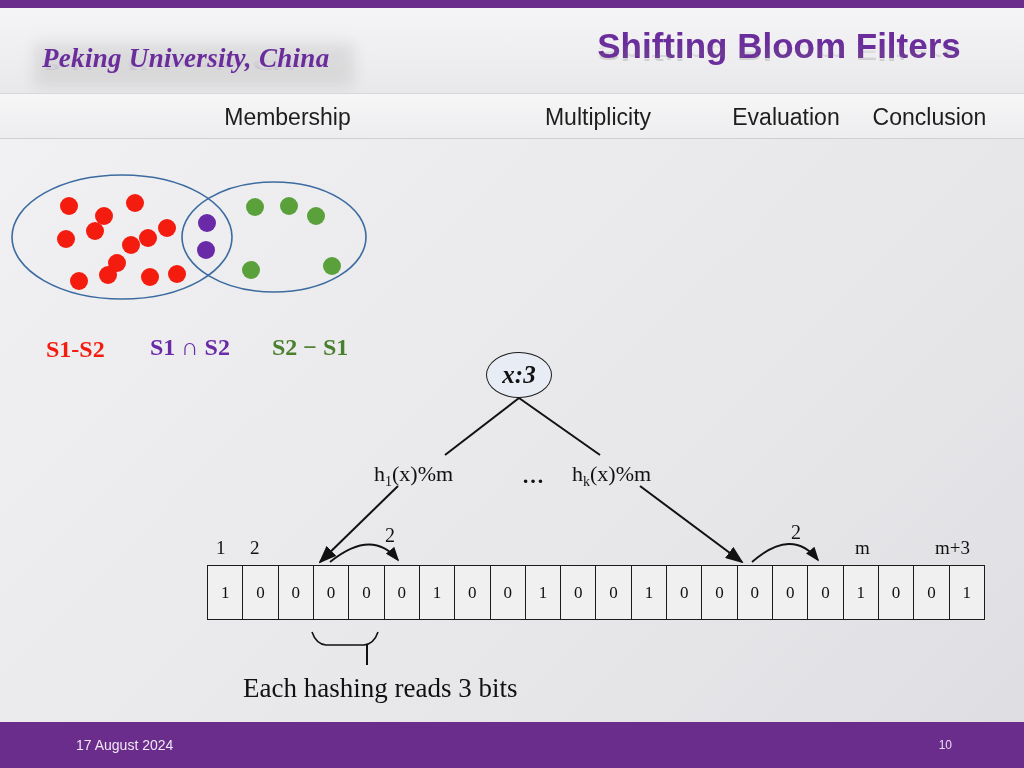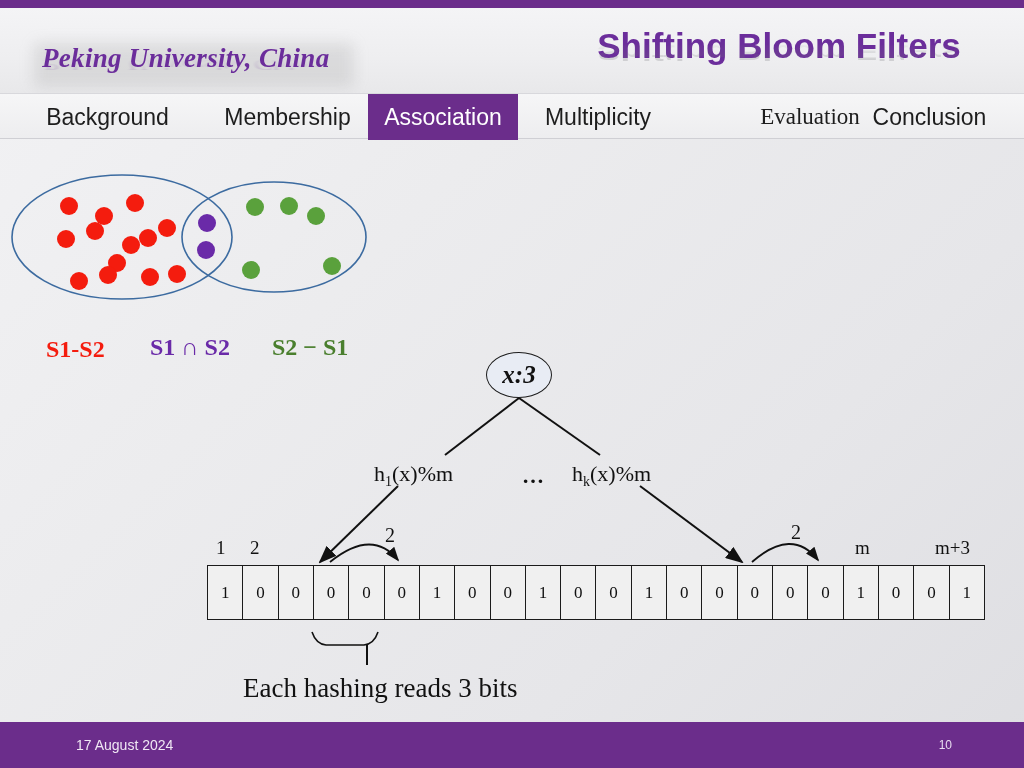--- a/index.html
+++ b/index.html
@@ -194,33 +194,27 @@
       <div id="logo-text">Peking University, China</div>
       <div id="logo-reflect">Peking University, China</div>
     </div>
     <div id="title-wrap">
       <div id="title-text">Shifting Bloom Filters</div>
       <div id="title-reflect">Shifting Bloom Filters</div>
     </div>
   </div>
 
   <div id="nav">
-      <div class="nav-item" style="left: 35px; width: 145px;">
-        <span>Background</span>
-      </div>
       <div class="nav-item" style="left: 215px; width: 145px; align-items: center;">
         <span>Membership</span>
-      </div>
-      <div class="nav-item active" style="left: 368px; width: 150px;">
-        <span>Association</span>
       </div>
       <div class="nav-item" style="left: 528px; width: 140px;">
         <span>Multiplicity</span>
       </div>
-      <div class="nav-item" style="left: 745px; width: 130px; font-family: Liberation Serif, serif;">
+      <div class="nav-item" style="left: 721px; width: 130px;">
         <span>Evaluation</span>
       </div>
       <div class="nav-item" style="left: 862px; width: 135px;">
         <span>Conclusion</span>
       </div>
     </div>
 
   <svg class="overlay" id="overlay" viewBox="0 0 1024 768" xmlns="http://www.w3.org/2000/svg">
     <defs>
       <marker id="arrowhead" markerWidth="9" markerHeight="7" refX="8" refY="3.5" orient="auto">

